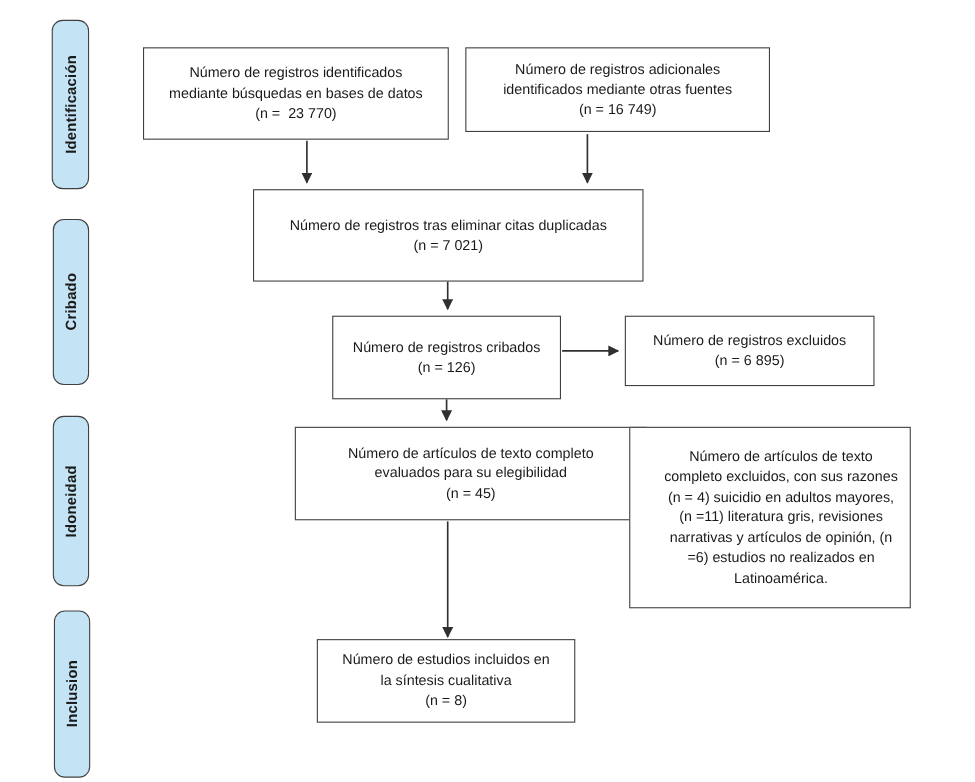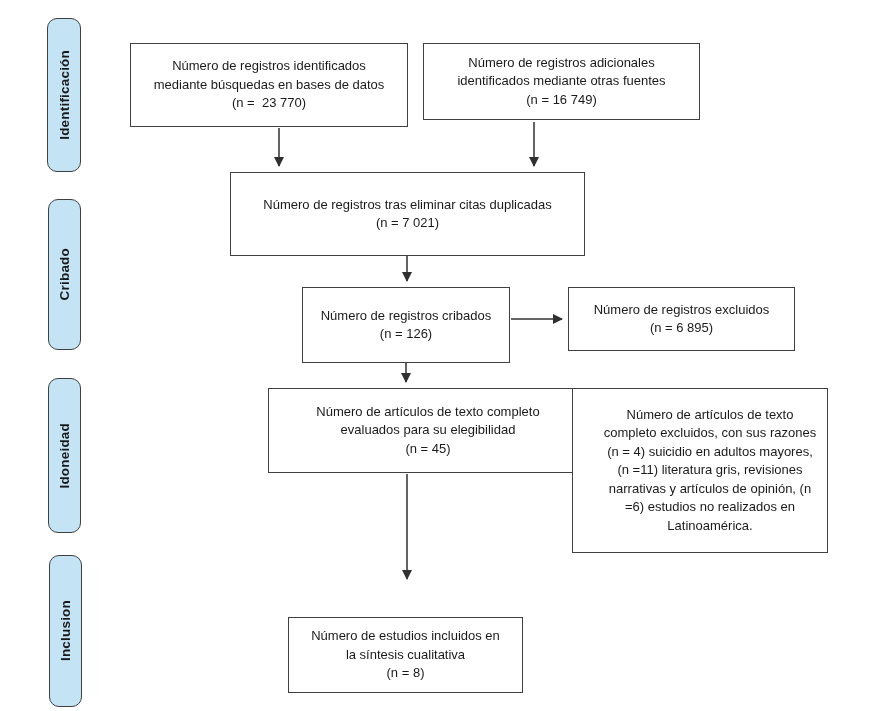--- a/index.html
+++ b/index.html
@@ -121,19 +121,19 @@
   <div class="flow-box" style="left:572px; top:388px; width:256px; height:165px;padding-left:24px;">
       <div>Número de artículos de texto</div>
       <div>completo excluidos, con sus razones</div>
       <div>(n = 4) suicidio en adultos mayores,</div>
       <div>(n =11) literatura gris, revisiones</div>
       <div>narrativas y artículos de opinión, (n</div>
       <div>=6) estudios no realizados en</div>
       <div>Latinoamérica.</div>
     </div>
 
-  <div class="flow-box" style="left:288px; top:617px; width:235px; height:76px;">
+  <div class="flow-box" style="left:288px; top:581px; width:235px; height:76px;">
       <div>Número de estudios incluidos en</div>
       <div>la síntesis cualitativa</div>
       <div>(n = 8)</div>
     </div>
 
 </div>
 
 </body></html>

